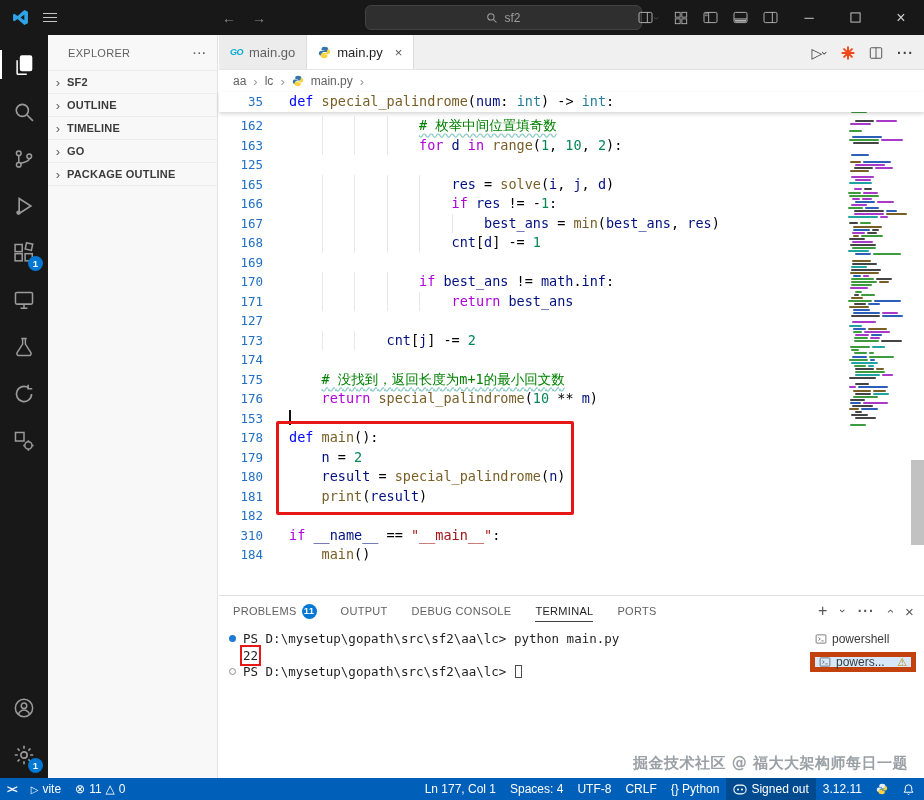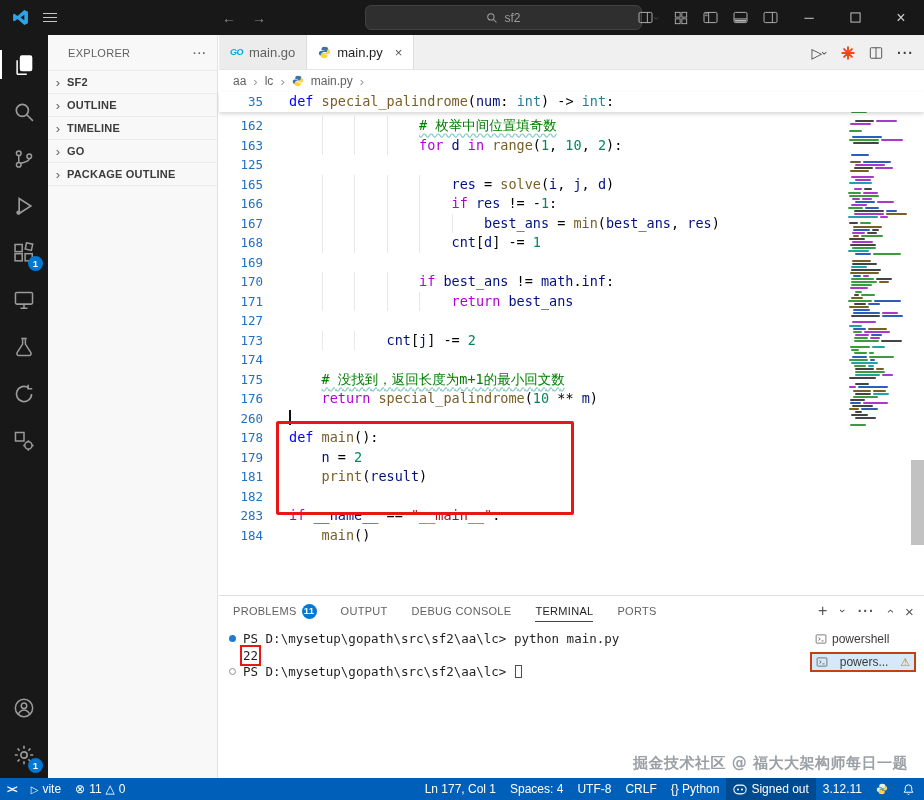--- a/index.html
+++ b/index.html
@@ -73,21 +73,21 @@
   .p-actions{position:absolute;right:10px;top:0;height:30px;display:flex;align-items:center;gap:13px;color:#555;font-size:14px;}
   .term{position:absolute;left:10px;top:34px;right:120px;bottom:0;font-family:"DejaVu Sans Mono","Liberation Mono",monospace;
         font-size:12.5px;color:#1f1f1f;}
   .trow{height:16.8px;display:flex;align-items:center;white-space:pre;}
   .tdot{width:7px;height:7px;border-radius:50%;margin-right:7px;flex:0 0 7px;box-sizing:border-box;}
   .tdot.filled{background:#1e7ad3;} .tdot.empty{border:1.5px solid #8f8f8f;} .tdot.none{visibility:hidden;}
   .redbox{outline:2.5px solid #e81717;outline-offset:1px;}
   .tcursor{display:inline-block;width:7px;height:13px;border:1px solid #4d4d4d;vertical-align:-2px;margin-left:1px;box-sizing:border-box;}
   .term-side{position:absolute;right:8px;top:33px;width:106px;display:flex;flex-direction:column;gap:3px;font-size:12px;color:#3b3b3b;}
   .ts-row{height:20px;display:flex;align-items:center;gap:5px;padding:0 4px;box-sizing:border-box;border:1px solid transparent;}
-  .ts-row.selected{background:#d6e8f9;border:2px solid #c2410c;text-align:center;}
+  .ts-row.selected{background:#d6e8f9;border:5px solid #c2410c;}
   .ts-row .lbl{flex:1;overflow:hidden;white-space:nowrap;}
   .warn{color:#bf8803;font-size:11px;}
   .watermark{position:absolute;right:16px;bottom:5px;font-size:15px;font-weight:bold;color:#9aa0a6;
              font-family:"DejaVu Sans","Liberation Sans",sans-serif;letter-spacing:.5px;z-index:3;}
   
   .statusbar{position:absolute;left:0;right:0;bottom:0;height:22px;background:#005fb8;color:#fff;
              display:flex;align-items:center;font-size:12px;}
   .sb-it{display:flex;align-items:center;gap:4px;padding:0 7px;height:22px;white-space:nowrap;}
   .sb-it.dark{background:rgba(0,0,0,.22);}
   .sb-flex{flex:1;}
@@ -323,26 +323,27 @@
           <div class="cl"><span class="ln">167</span><span class="ct"><span class="ind"></span><span class="ind g"></span><span class="ind g"></span><span class="ind g"></span><span class="ind g"></span><span class="ind g"></span><span class="tk-var">best_ans</span><span class="tk-pl"> = </span><span class="tk-fn">min</span><span class="tk-pl">(</span><span class="tk-var">best_ans</span><span class="tk-pl">, </span><span class="tk-var">res</span><span class="tk-pl">)</span></span></div>
           <div class="cl"><span class="ln">168</span><span class="ct"><span class="ind"></span><span class="ind g"></span><span class="ind g"></span><span class="ind g"></span><span class="ind g"></span><span class="tk-var">cnt</span><span class="tk-pl">[</span><span class="tk-var">d</span><span class="tk-pl">] -= </span><span class="tk-num">1</span></span></div>
           <div class="cl"><span class="ln">169</span><span class="ct"></span></div>
           <div class="cl"><span class="ln">170</span><span class="ct"><span class="ind"></span><span class="ind g"></span><span class="ind g"></span><span class="ind g"></span><span class="tk-kw">if </span><span class="tk-var">best_ans</span><span class="tk-pl"> != </span><span class="tk-var">math</span><span class="tk-pl">.</span><span class="tk-var">inf</span><span class="tk-pl">:</span></span></div>
           <div class="cl"><span class="ln">171</span><span class="ct"><span class="ind"></span><span class="ind g"></span><span class="ind g"></span><span class="ind g"></span><span class="ind g"></span><span class="tk-kw">return </span><span class="tk-var">best_ans</span></span></div>
           <div class="cl"><span class="ln">127</span><span class="ct"></span></div>
           <div class="cl"><span class="ln">173</span><span class="ct"><span class="ind"></span><span class="ind g"></span><span class="ind g"></span><span class="tk-var">cnt</span><span class="tk-pl">[</span><span class="tk-var">j</span><span class="tk-pl">] -= </span><span class="tk-num">2</span></span></div>
           <div class="cl"><span class="ln">174</span><span class="ct"></span></div>
           <div class="cl"><span class="ln">175</span><span class="ct"><span class="ind"></span><span class="tk-com"># 没找到，返回长度为m+1的最小回文数</span></span></div>
           <div class="cl"><span class="ln">176</span><span class="ct"><span class="ind"></span><span class="tk-kw">return </span><span class="tk-fn">special_palindrome</span><span class="tk-pl">(</span><span class="tk-num">10</span><span class="tk-pl"> ** </span><span class="tk-var">m</span><span class="tk-pl">)</span></span></div>
-          <div class="cl"><span class="ln">260</span><span class="ct"><span class="caret"></span></span></div>
+          <div class="cl"><span class="ln">153</span><span class="ct"><span class="caret"></span></span></div>
           <div class="cl"><span class="ln">178</span><span class="ct"><span class="tk-def">def </span><span class="tk-fn">main</span><span class="tk-pl">():</span></span></div>
           <div class="cl"><span class="ln">179</span><span class="ct"><span class="ind"></span><span class="tk-var">n</span><span class="tk-pl"> = </span><span class="tk-num">2</span></span></div>
+          <div class="cl"><span class="ln">180</span><span class="ct"><span class="ind"></span><span class="tk-var">result</span><span class="tk-pl"> = </span><span class="tk-fn">special_palindrome</span><span class="tk-pl">(</span><span class="tk-var">n</span><span class="tk-pl">)</span></span></div>
           <div class="cl"><span class="ln">181</span><span class="ct"><span class="ind"></span><span class="tk-fn">print</span><span class="tk-pl">(</span><span class="tk-var">result</span><span class="tk-pl">)</span></span></div>
           <div class="cl"><span class="ln">182</span><span class="ct"></span></div>
-          <div class="cl"><span class="ln">283</span><span class="ct"><span class="tk-kw">if </span><span class="tk-var">__name__</span><span class="tk-pl"> == </span><span class="tk-str">"__main__"</span><span class="tk-pl">:</span></span></div>
+          <div class="cl"><span class="ln">310</span><span class="ct"><span class="tk-kw">if </span><span class="tk-var">__name__</span><span class="tk-pl"> == </span><span class="tk-str">"__main__"</span><span class="tk-pl">:</span></span></div>
           <div class="cl"><span class="ln">184</span><span class="ct"><span class="ind"></span><span class="tk-fn">main</span><span class="tk-pl">()</span></span></div>
         </div>
     </div>
     <div class="anno-ed"></div>
     <div class="minimap" id="minimap">
         <div class="mm-row"></div>
         <div class="mm-row" style="padding-left: 5px;">
           <i style="width: 14px; background: rgb(60, 155, 60);"></i>
         </div>
         <div class="mm-row" style="padding-left: 4px;">

